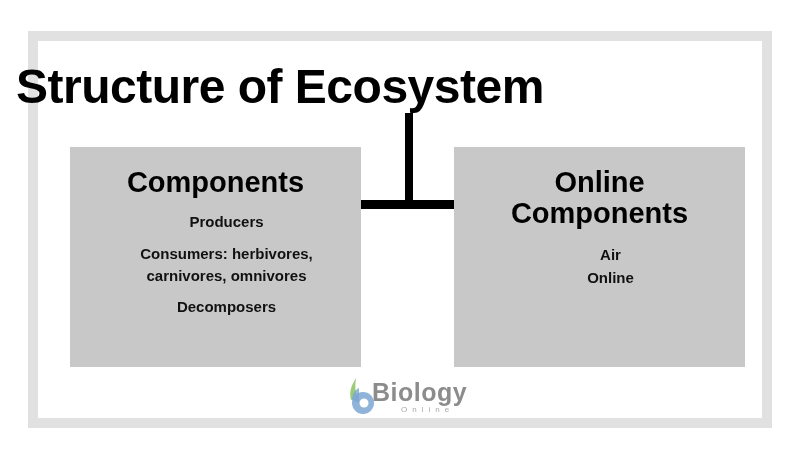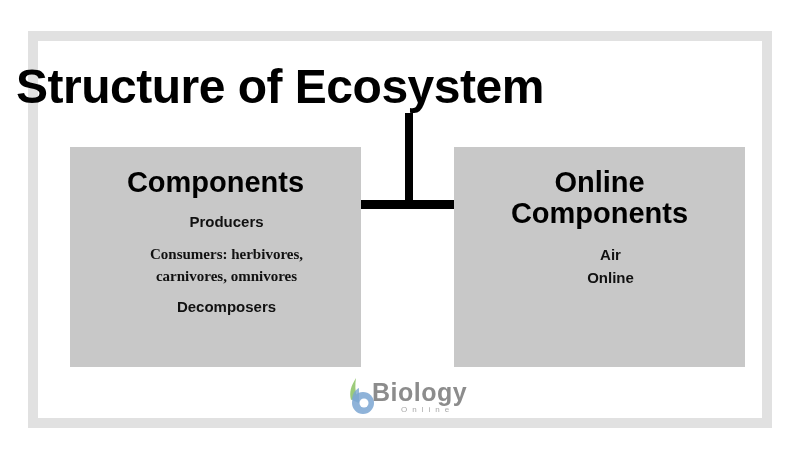--- a/index.html
+++ b/index.html
@@ -29,21 +29,21 @@
 
 <div class="v-line"></div>
 <div class="h-line"></div>
 
 <div class="box left">
   <div class="box-title">
     <div>Components</div>
   </div>
   <div class="items">
     <div class="item">Producers</div>
-    <div class="item" style="margin-bottom:10px;font-family:Liberation Serif, serif;">
+    <div class="item" style="margin-bottom:10px;">
       <div style="line-height:22px;">Consumers: herbivores,</div>
       <div style="line-height:22px;">carnivores, omnivores</div>
     </div>
     <div class="item">Decomposers</div>
   </div>
 </div>
 
 <div class="box right">
   <div class="box-title">
     <div>Online</div>

